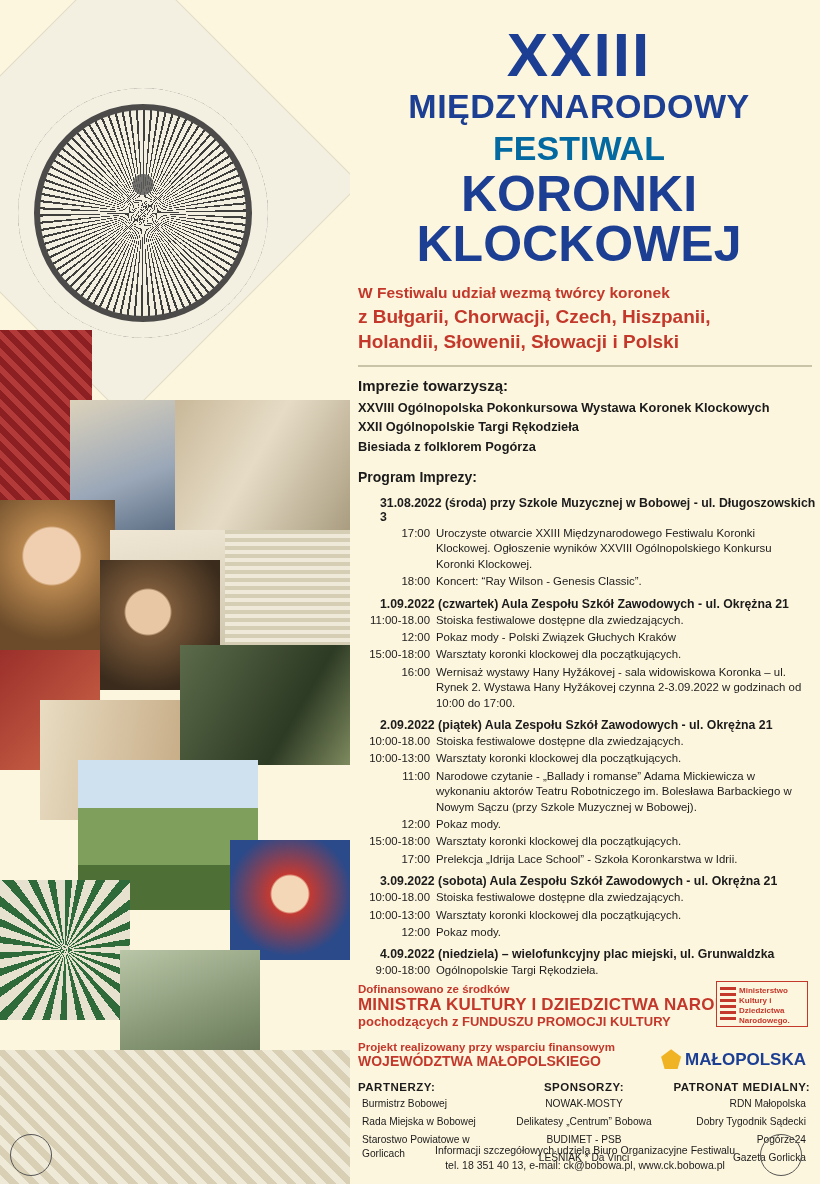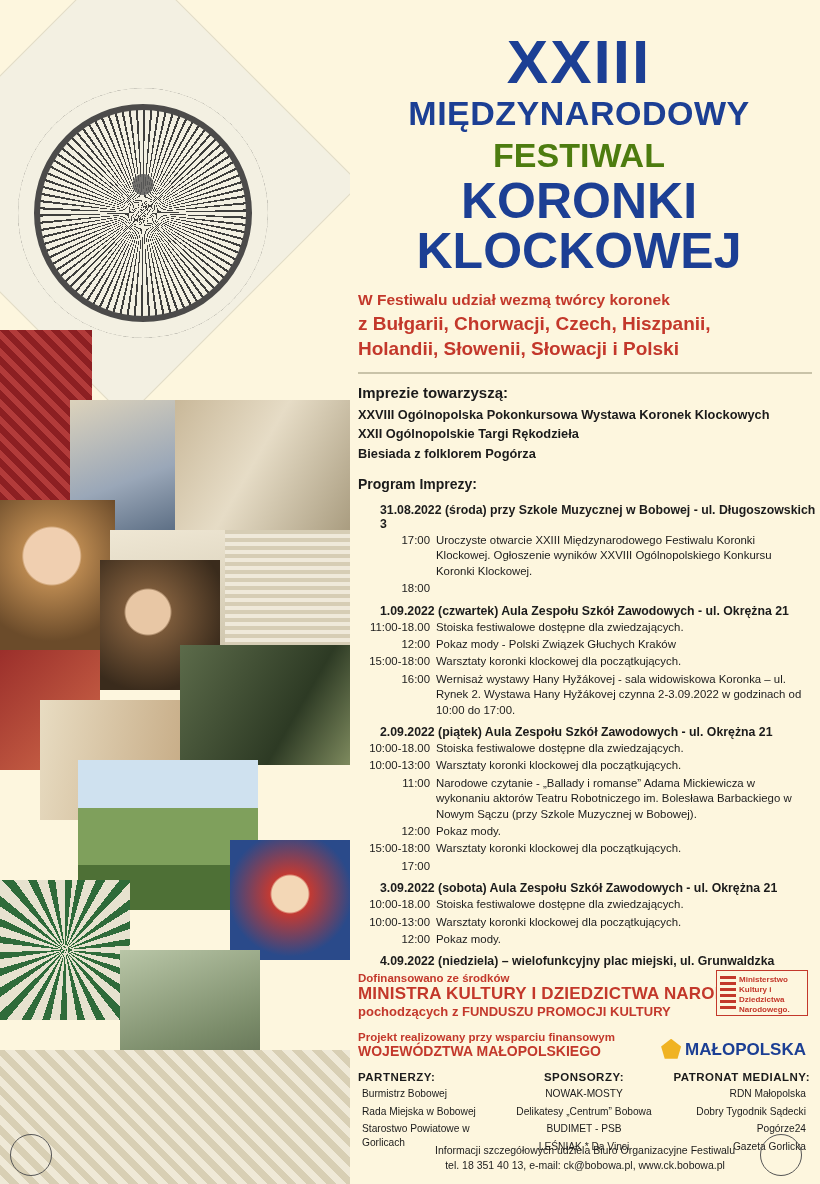--- a/index.html
+++ b/index.html
@@ -38,24 +38,24 @@
 
   .ph{position:absolute;overflow:hidden;}
   .ph .g{position:absolute;inset:0;}
 
   
   .content{position:absolute;left:350px;top:0;width:470px;height:1184px;}
 
   .title-block{padding:22px 18px 0 6px;text-align:left;}
   .t-xxiii{
     color:#1c3f94;font-weight:bold;font-size:62px;line-height:.95;letter-spacing:2px;
-    text-align:center;margin:11px 0 2px 0;
+    text-align:center;margin:4px 0 2px 0;
   }
   .t-miedzy{color:#1c3f94;font-weight:bold;font-size:34px;line-height:1;text-align:center;letter-spacing:.5px;margin:4px 0 0 0;}
-  .t-festiwal{color:#4d7c0f;font-weight:bold;font-size:34px;line-height:1;text-align:center;margin:8px 0 0 0;}
+  .t-festiwal{color:#0369a1;font-weight:bold;font-size:34px;line-height:1;text-align:center;margin:8px 0 0 0;}
   .t-koronki{color:#1c3f94;font-weight:bold;font-size:50px;line-height:1.0;text-align:center;margin:4px 0 0 0;}
   .t-klockowej{color:#1c3f94;font-weight:bold;font-size:50px;line-height:1.0;text-align:center;margin:0;}
 
   .sub{padding:14px 14px 0 8px;}
   .sub .l1{color:#c3382b;font-weight:bold;font-size:15.5px;line-height:1.35;}
   .sub .l2{color:#c3382b;font-weight:bold;font-size:19px;line-height:1.35;}
   .rule{height:2px;background:#c9c3a8;margin:10px 8px 0 8px;}
 
   .accompany{padding:8px 10px 0 8px;}
   .accompany .head{font-size:15px;font-weight:bold;color:#1b1b1b;line-height:1.5;}
@@ -185,20 +185,21 @@
     <div class="program-title">Program Imprezy:</div>
 
     <div class="day">
       <div class="day-head">31.08.2022 (środa) przy Szkole Muzycznej w Bobowej - ul. Długoszowskich 3</div>
       <div class="ev">
         <div class="tm">17:00</div>
         <div class="tx">Uroczyste otwarcie XXIII Międzynarodowego Festiwalu Koronki Klockowej. Ogłoszenie wyników XXVIII Ogólnopolskiego Konkursu Koronki Klockowej.</div>
       </div>
       <div class="ev">
         <div class="tm">18:00</div>
+        <div class="tx">Koncert: “Ray Wilson - Genesis Classic”.</div>
       </div>
     </div>
 
     <div class="day">
       <div class="day-head">1.09.2022  (czwartek) Aula Zespołu Szkół Zawodowych - ul. Okrężna 21</div>
       <div class="ev">
         <div class="tm">11:00-18.00</div>
         <div class="tx">Stoiska festiwalowe dostępne dla zwiedzających.</div>
       </div>
       <div class="ev">
@@ -232,20 +233,21 @@
       <div class="ev">
         <div class="tm">12:00</div>
         <div class="tx">Pokaz mody.</div>
       </div>
       <div class="ev">
         <div class="tm">15:00-18:00</div>
         <div class="tx">Warsztaty koronki klockowej dla początkujących.</div>
       </div>
       <div class="ev">
         <div class="tm">17:00</div>
+        <div class="tx">Prelekcja „Idrija Lace School” - Szkoła Koronkarstwa w Idrii.</div>
       </div>
     </div>
 
     <div class="day">
       <div class="day-head">3.09.2022 (sobota) Aula Zespołu Szkół Zawodowych - ul. Okrężna 21</div>
       <div class="ev">
         <div class="tm">10:00-18.00</div>
         <div class="tx">Stoiska festiwalowe dostępne dla zwiedzających.</div>
       </div>
       <div class="ev">
@@ -253,20 +255,24 @@
         <div class="tx">Warsztaty koronki klockowej dla początkujących.</div>
       </div>
       <div class="ev">
         <div class="tm">12:00</div>
         <div class="tx">Pokaz mody.</div>
       </div>
     </div>
 
     <div class="day">
       <div class="day-head">4.09.2022 (niedziela) – wielofunkcyjny plac miejski, ul. Grunwaldzka</div>
+      <div class="ev">
+        <div class="tm">9:00-18:00</div>
+        <div class="tx">Ogólnopolskie Targi Rękodzieła.</div>
+      </div>
     </div>
 
     <div class="funding">
       <div class="fund-small">Dofinansowano ze środków</div>
       <div class="fund-big">MINISTRA KULTURY I DZIEDZICTWA NARODOWEGO</div>
       <div class="fund-mid">pochodzących z FUNDUSZU PROMOCJI KULTURY</div>
       <div class="mkidn">Ministerstwo Kultury i Dziedzictwa Narodowego.</div>
     </div>
 
     <div class="voiv">

